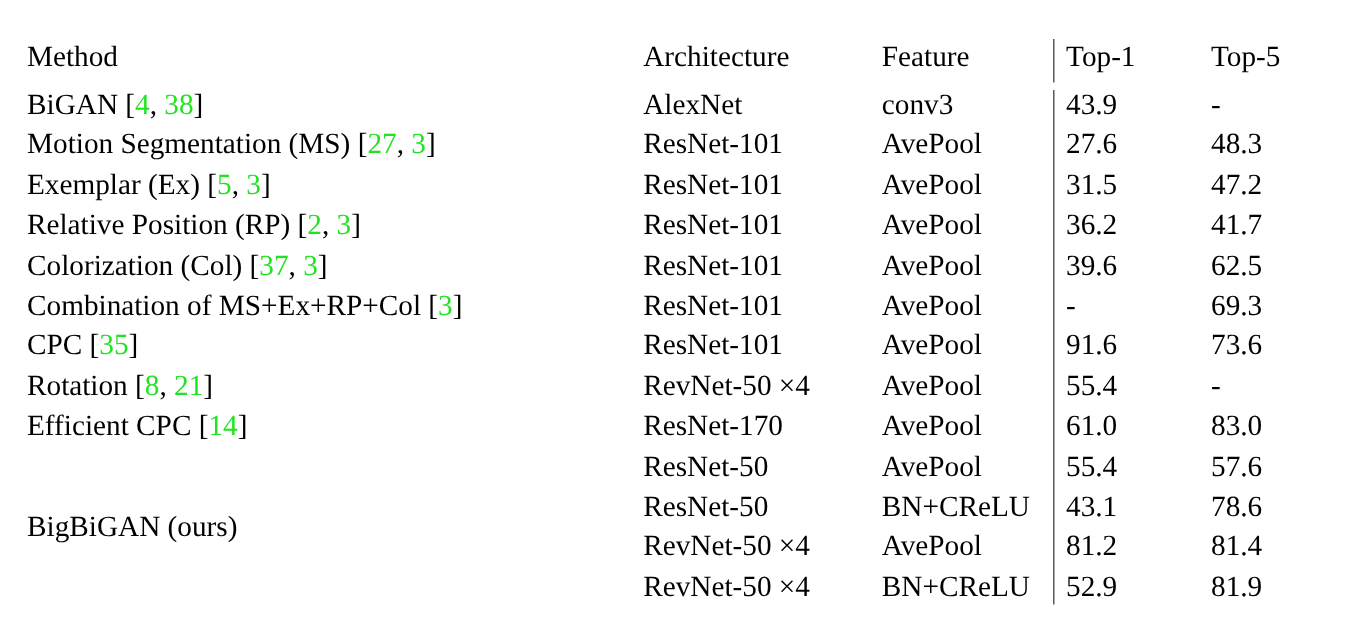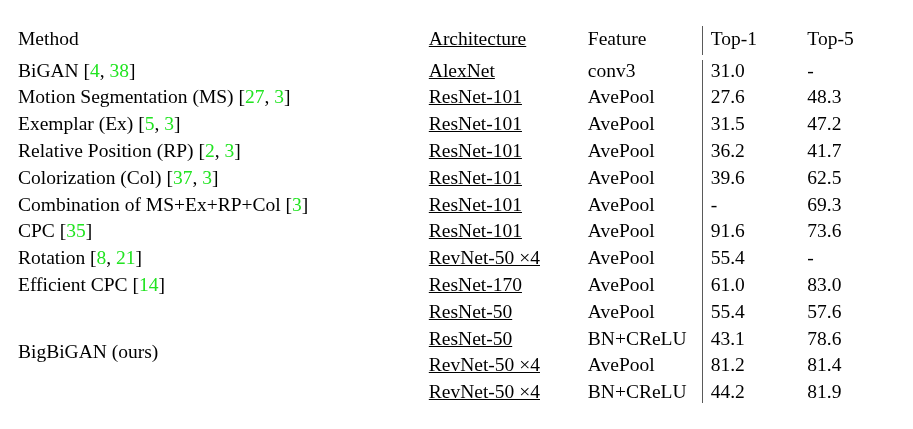--- a/index.html
+++ b/index.html
@@ -63,21 +63,21 @@
 
   .num { text-align: center; }
 
   
   .cite { color: #21e421; }
 
   .ours-cell {
     vertical-align: middle;
     padding-left: 5px !important;
   }
-  .arch-pad { padding-left: 2px !important; text-decoration: underline; }
+  .arch-pad { padding-left: 2px !important; }
   .feat-pad { padding-left: 2px !important; }
 </style>
 </head>
 <body>
 
 <div id="table-wrap">
 
   <div class="vbar vbar-head"></div>
   <div class="vbar vbar-body"></div>
 
@@ -98,21 +98,21 @@
         <th class="head-cell num">Top-1</th>
         <th class="head-cell num">Top-5</th>
       </tr>
     </thead>
 
     <tbody id="prior-body">
         <tr class="body-row">
           <td class="c-method"><span>BiGAN</span> [<span class="cite">4</span>, <span class="cite">38</span>]</td>
           <td class="arch-pad">AlexNet</td>
           <td class="feat-pad">conv3</td>
-          <td class="num">31.0</td>
+          <td class="num">43.9</td>
           <td class="num">-</td>
         </tr>
         <tr class="body-row">
           <td class="c-method"><span>Motion Segmentation (MS)</span> [<span class="cite">27</span>, <span class="cite">3</span>]</td>
           <td class="arch-pad">ResNet-101</td>
           <td class="feat-pad">AvePool</td>
           <td class="num">27.6</td>
           <td class="num">48.3</td>
         </tr>
         <tr class="body-row">
@@ -182,18 +182,18 @@
         </tr>
         <tr class="body-row">
           <td class="arch-pad">RevNet-50 ×4</td>
           <td class="feat-pad">AvePool</td>
           <td class="num">81.2</td>
           <td class="num">81.4</td>
         </tr>
         <tr class="body-row rule-bottom">
           <td class="arch-pad">RevNet-50 ×4</td>
           <td class="feat-pad">BN+CReLU</td>
-          <td class="num">44.2</td>
+          <td class="num">52.9</td>
           <td class="num">81.9</td>
         </tr>
       </tbody>
   </table>
 </div>
 
 </body></html>

